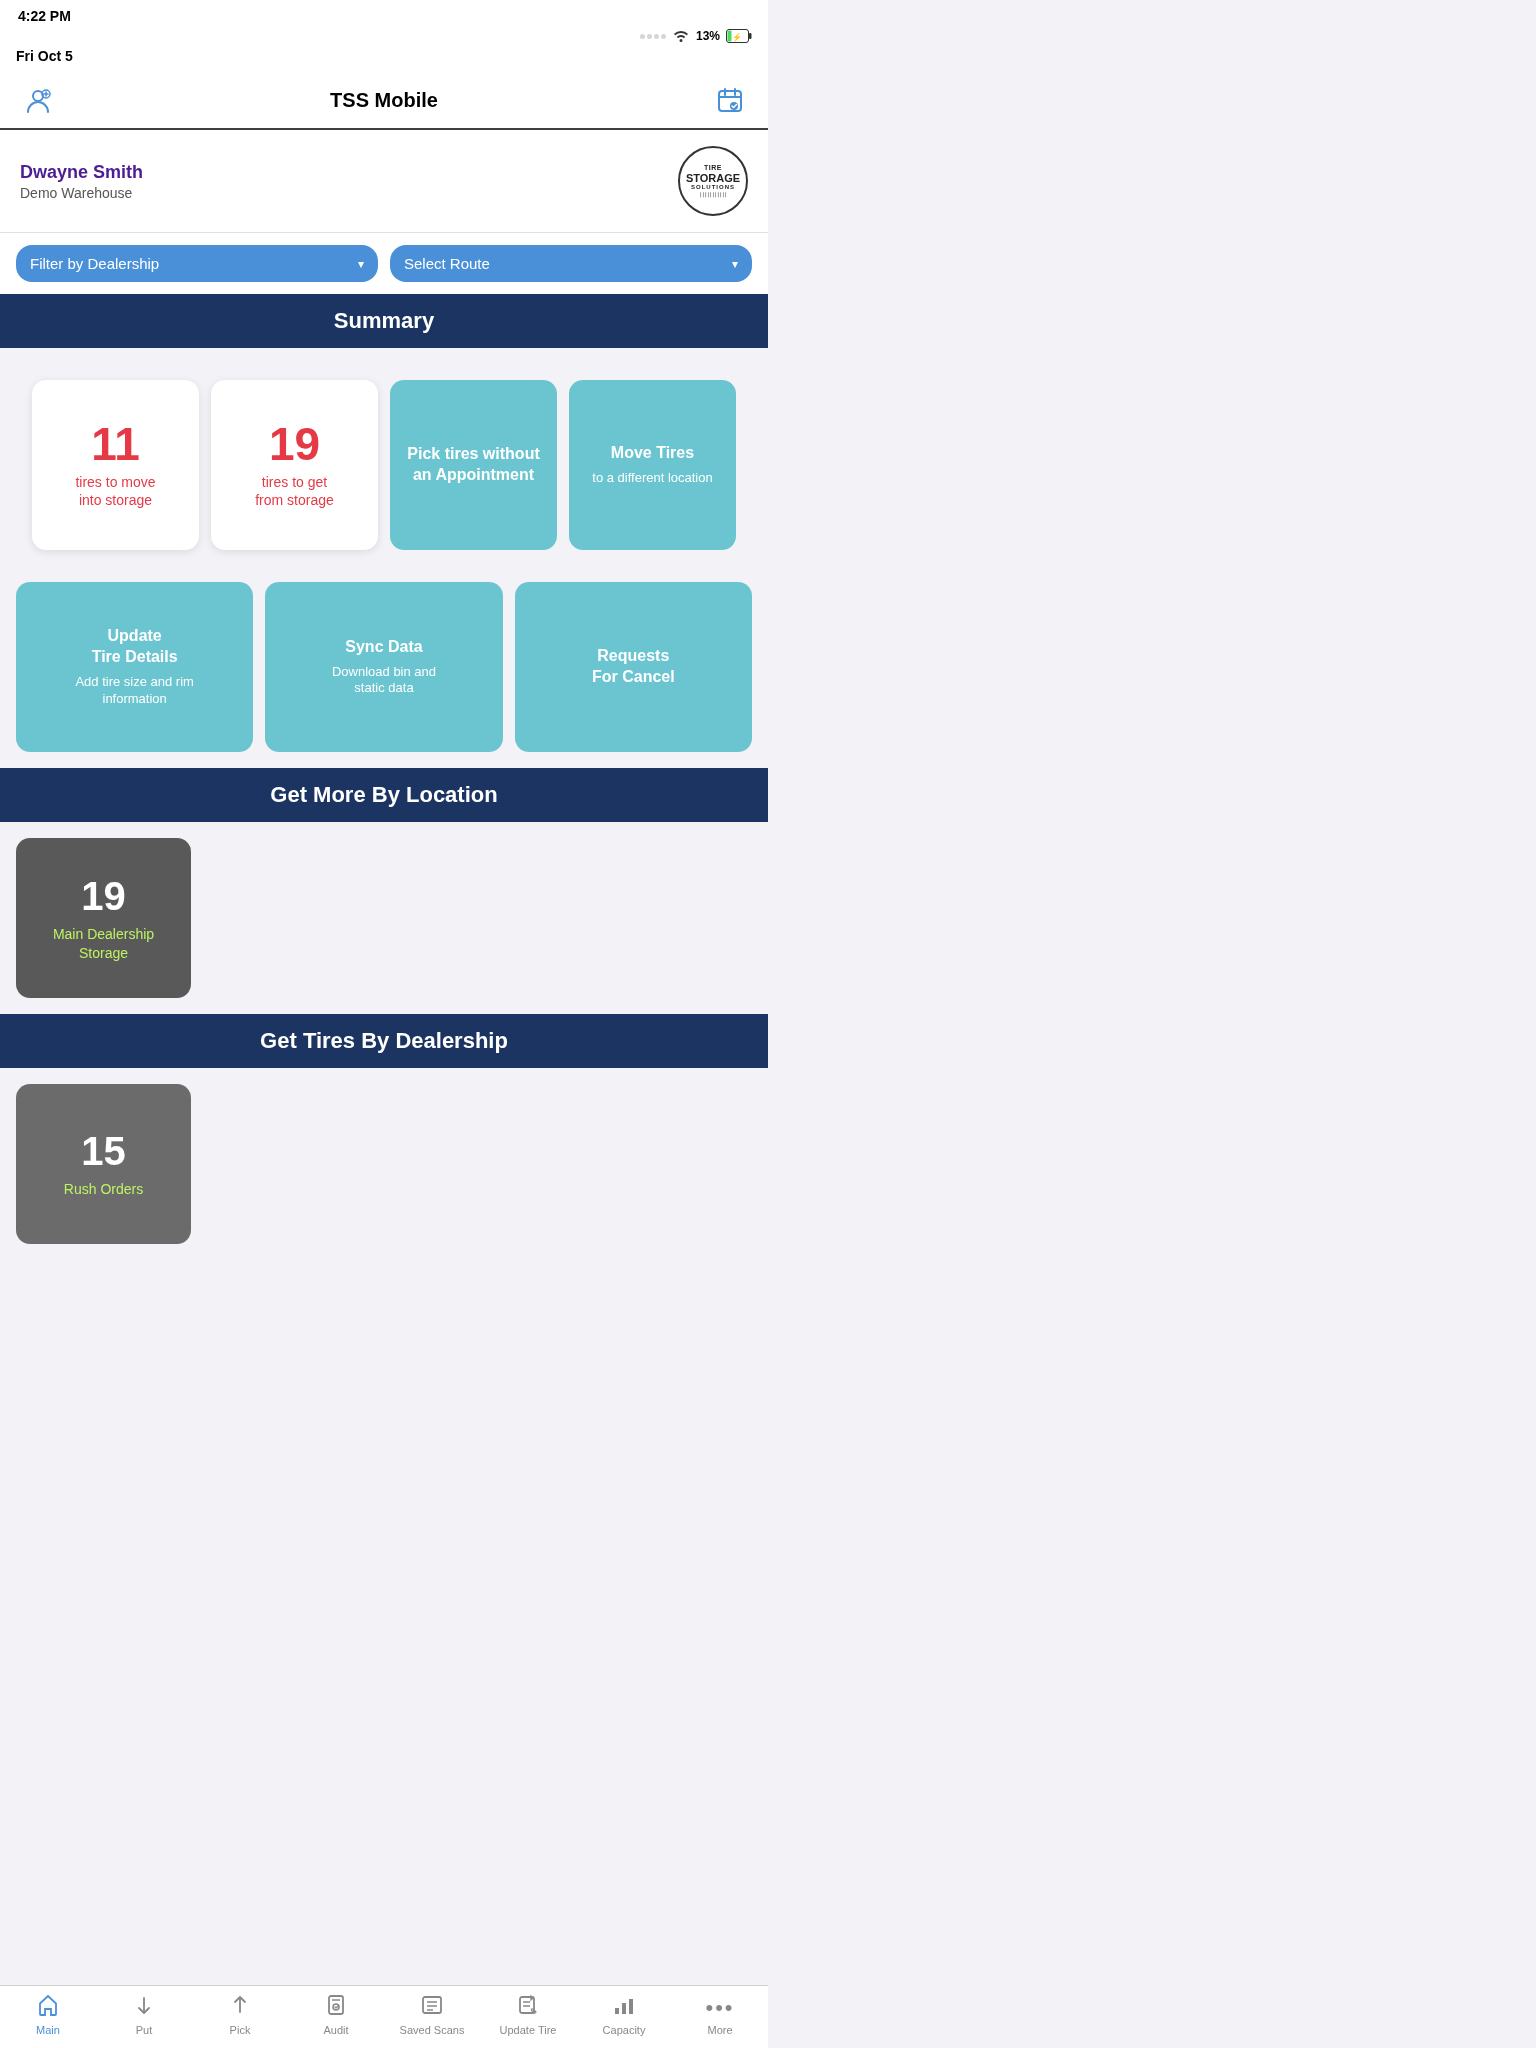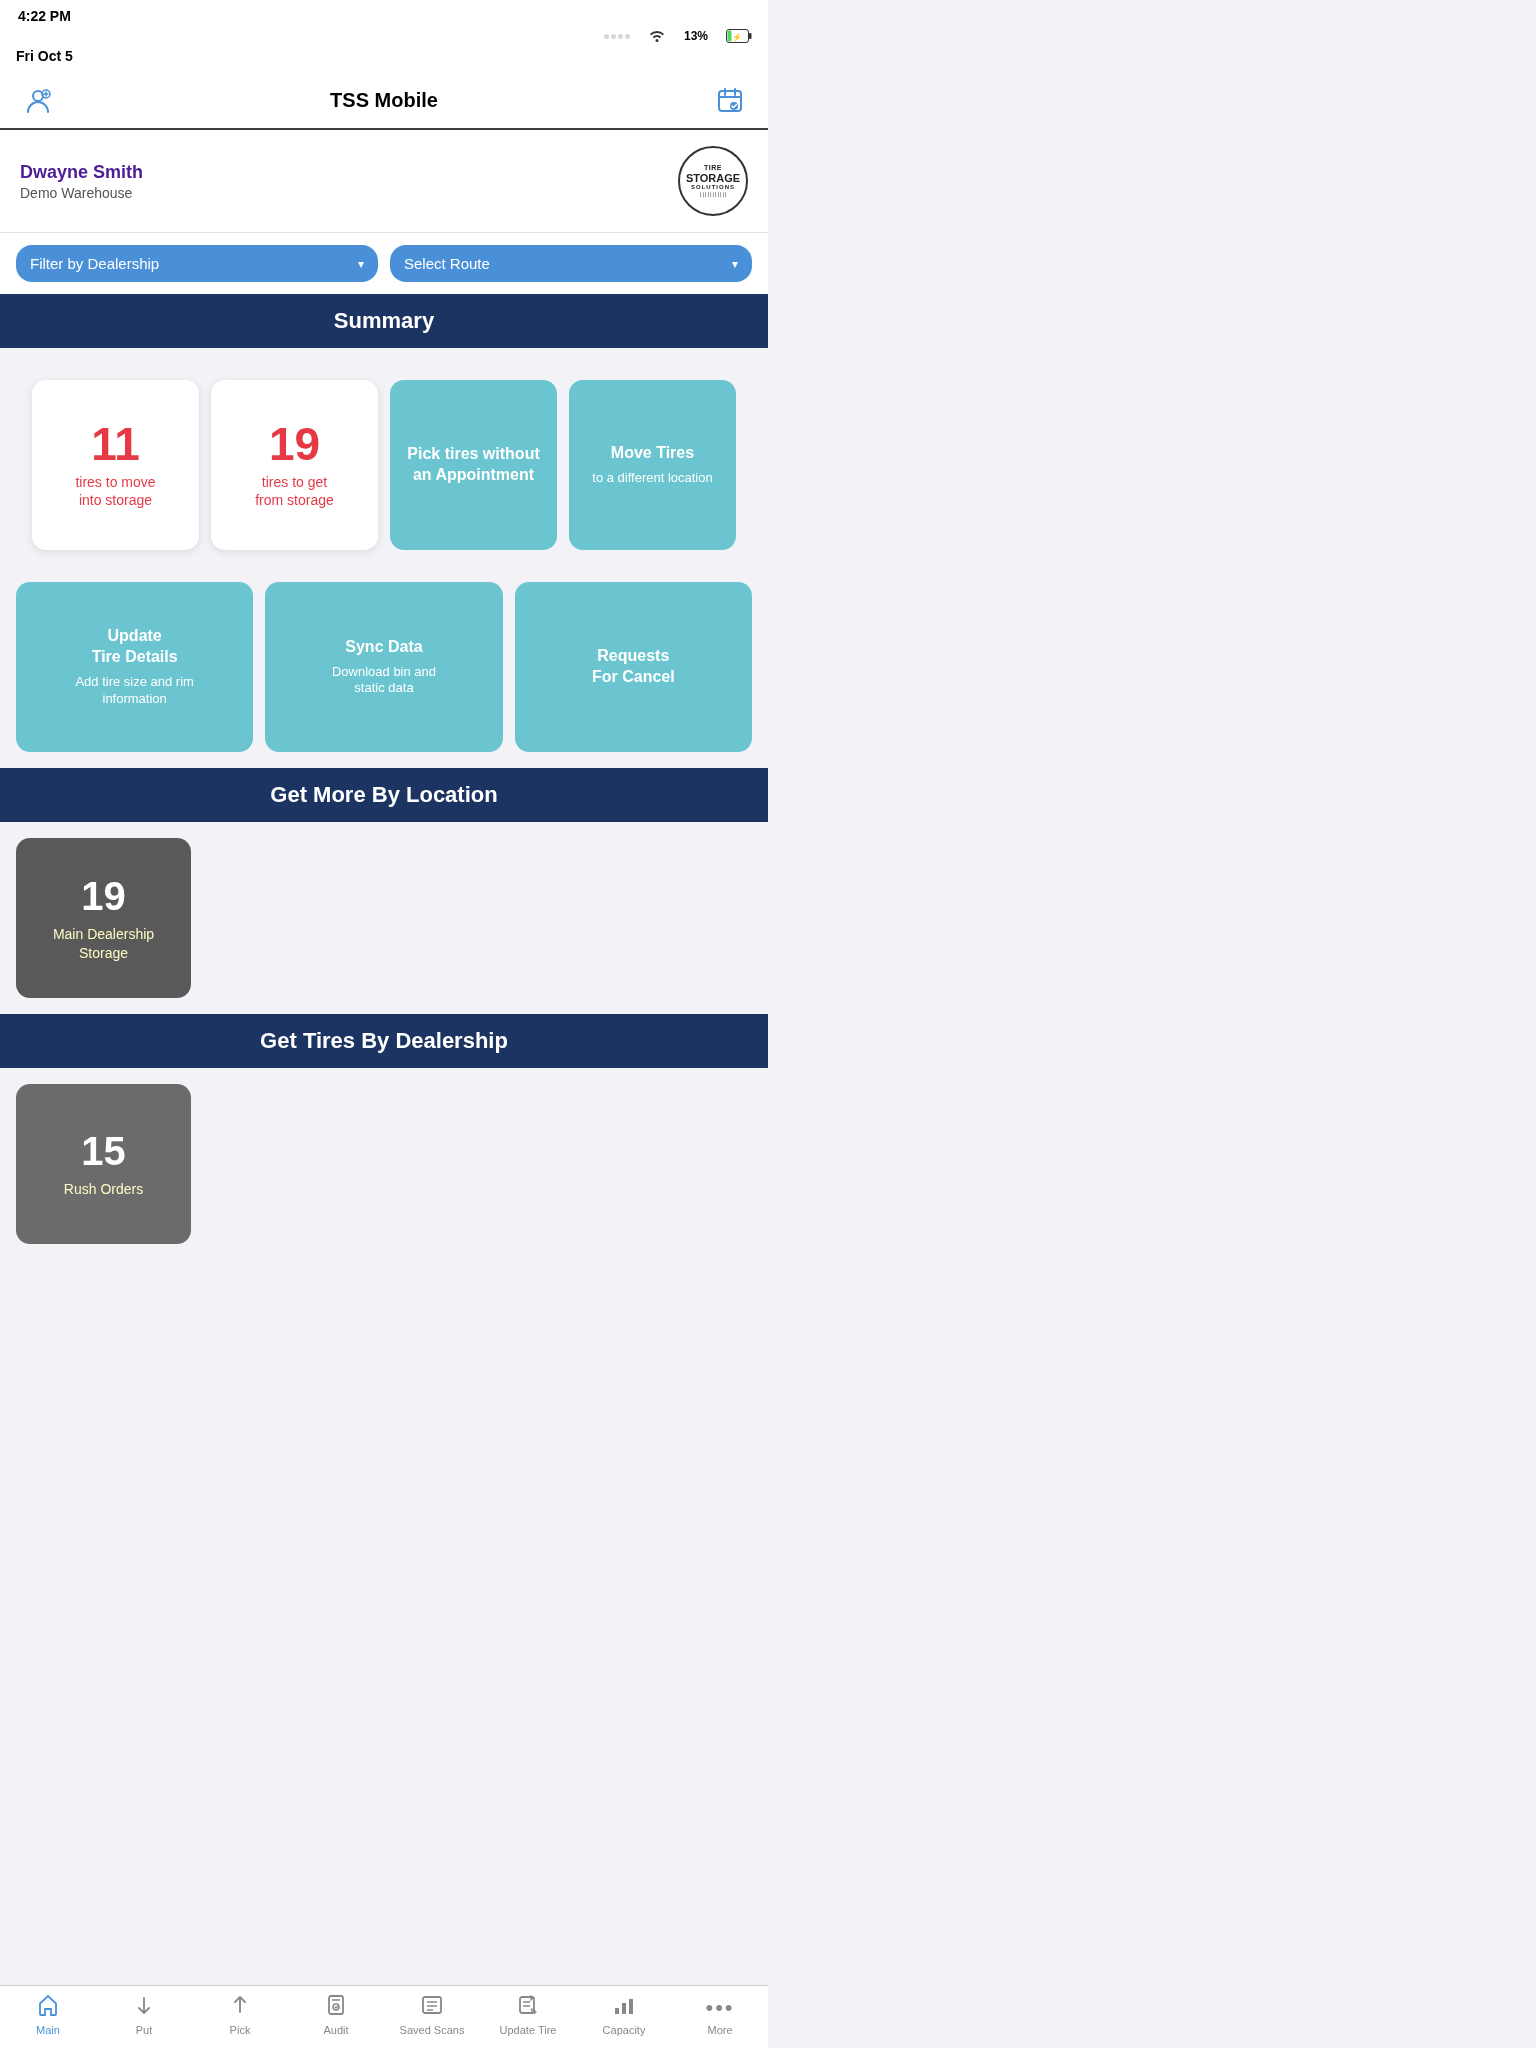--- a/index.html
+++ b/index.html
@@ -16,21 +16,21 @@
     .status-bar {
       display: flex;
       justify-content: space-between;
       align-items: center;
       padding: 8px 16px;
       background: #fff;
       font-size: 14px;
       font-weight: 600;
     }
     .status-left { display: flex; align-items: center; gap: 4px; flex-direction: column; }
-    .status-right { display: flex; align-items: center; gap: 18px; font-size: 12px; }
+    .status-right { display: flex; align-items: center; gap: 6px; font-size: 12px; }
     .signal-dots { display: flex; gap: 2px; }
     .signal-dot { width: 5px; height: 5px; border-radius: 50%; background: #999; }
 
     
     .nav-bar {
       display: flex;
       justify-content: space-between;
       align-items: center;
       padding: 10px 20px;
       background: #fff;
@@ -204,21 +204,21 @@
     }
     .location-card.darker { background: #595959; }
 
     .location-number {
       font-size: 40px;
       font-weight: 700;
       color: #fff;
     }
     .location-label {
       font-size: 14px;
-      color: #fef9c3;
+      color: #bef264;
       text-align: center;
       margin-top: 6px;
       line-height: 1.3;
     }
 
     
     .tab-bar {
       position: fixed;
       bottom: 0;
       left: 0;

